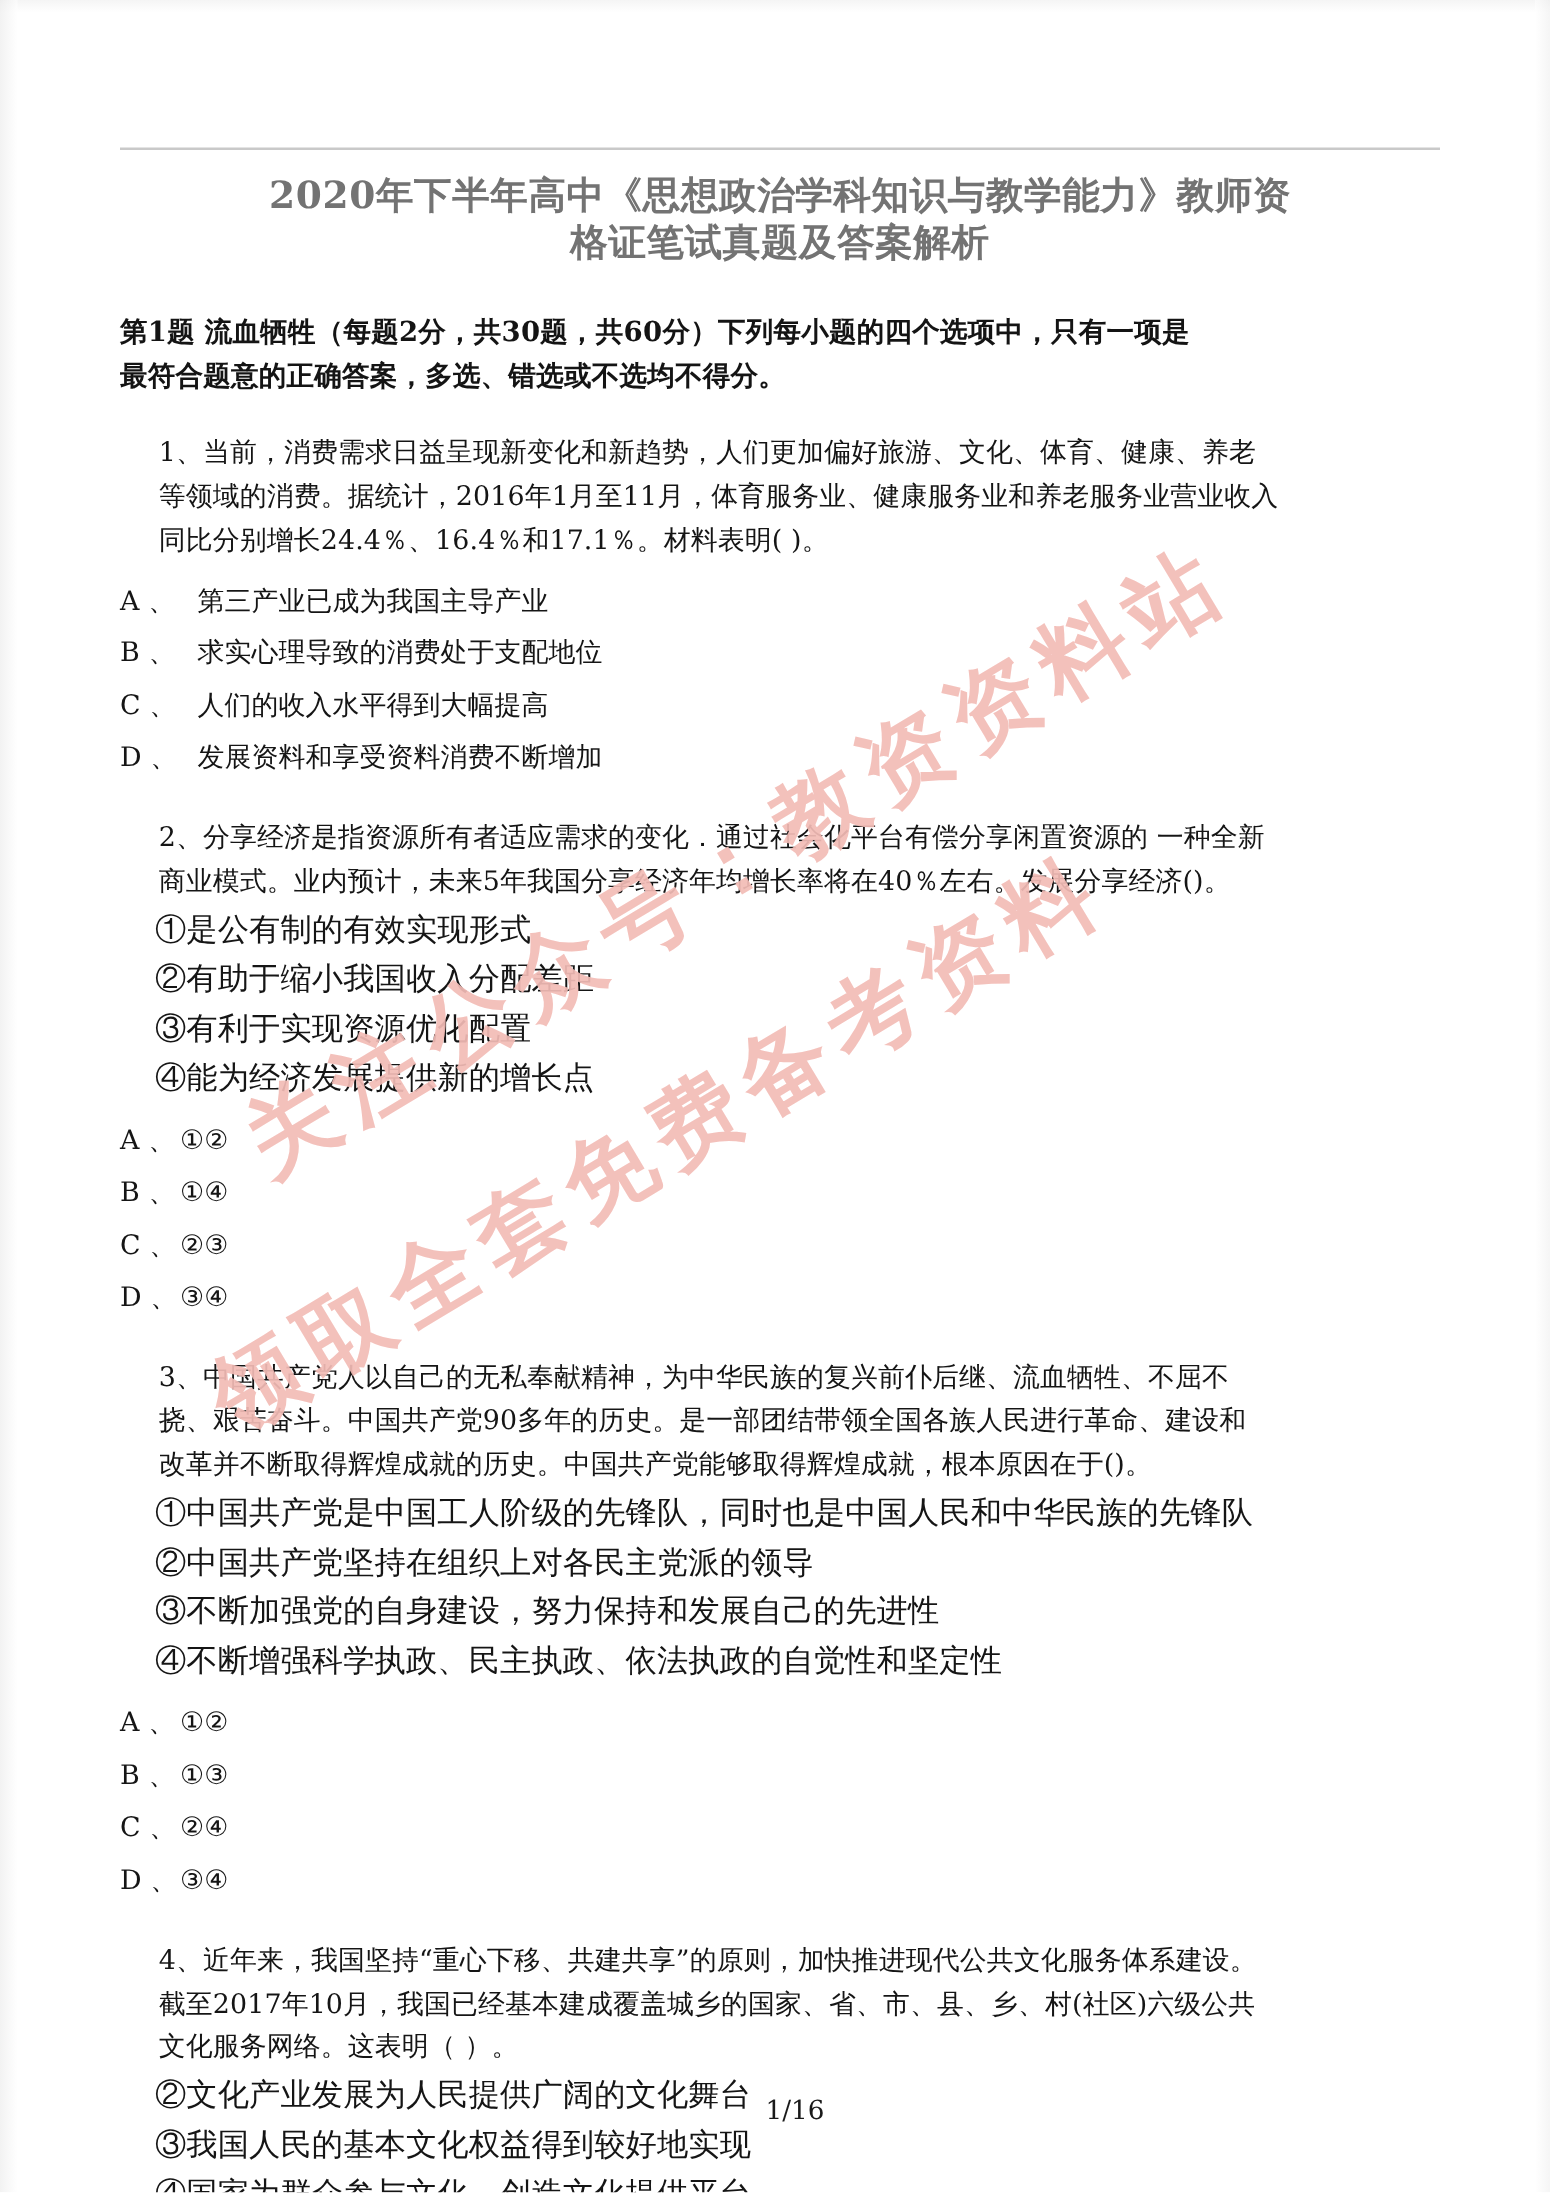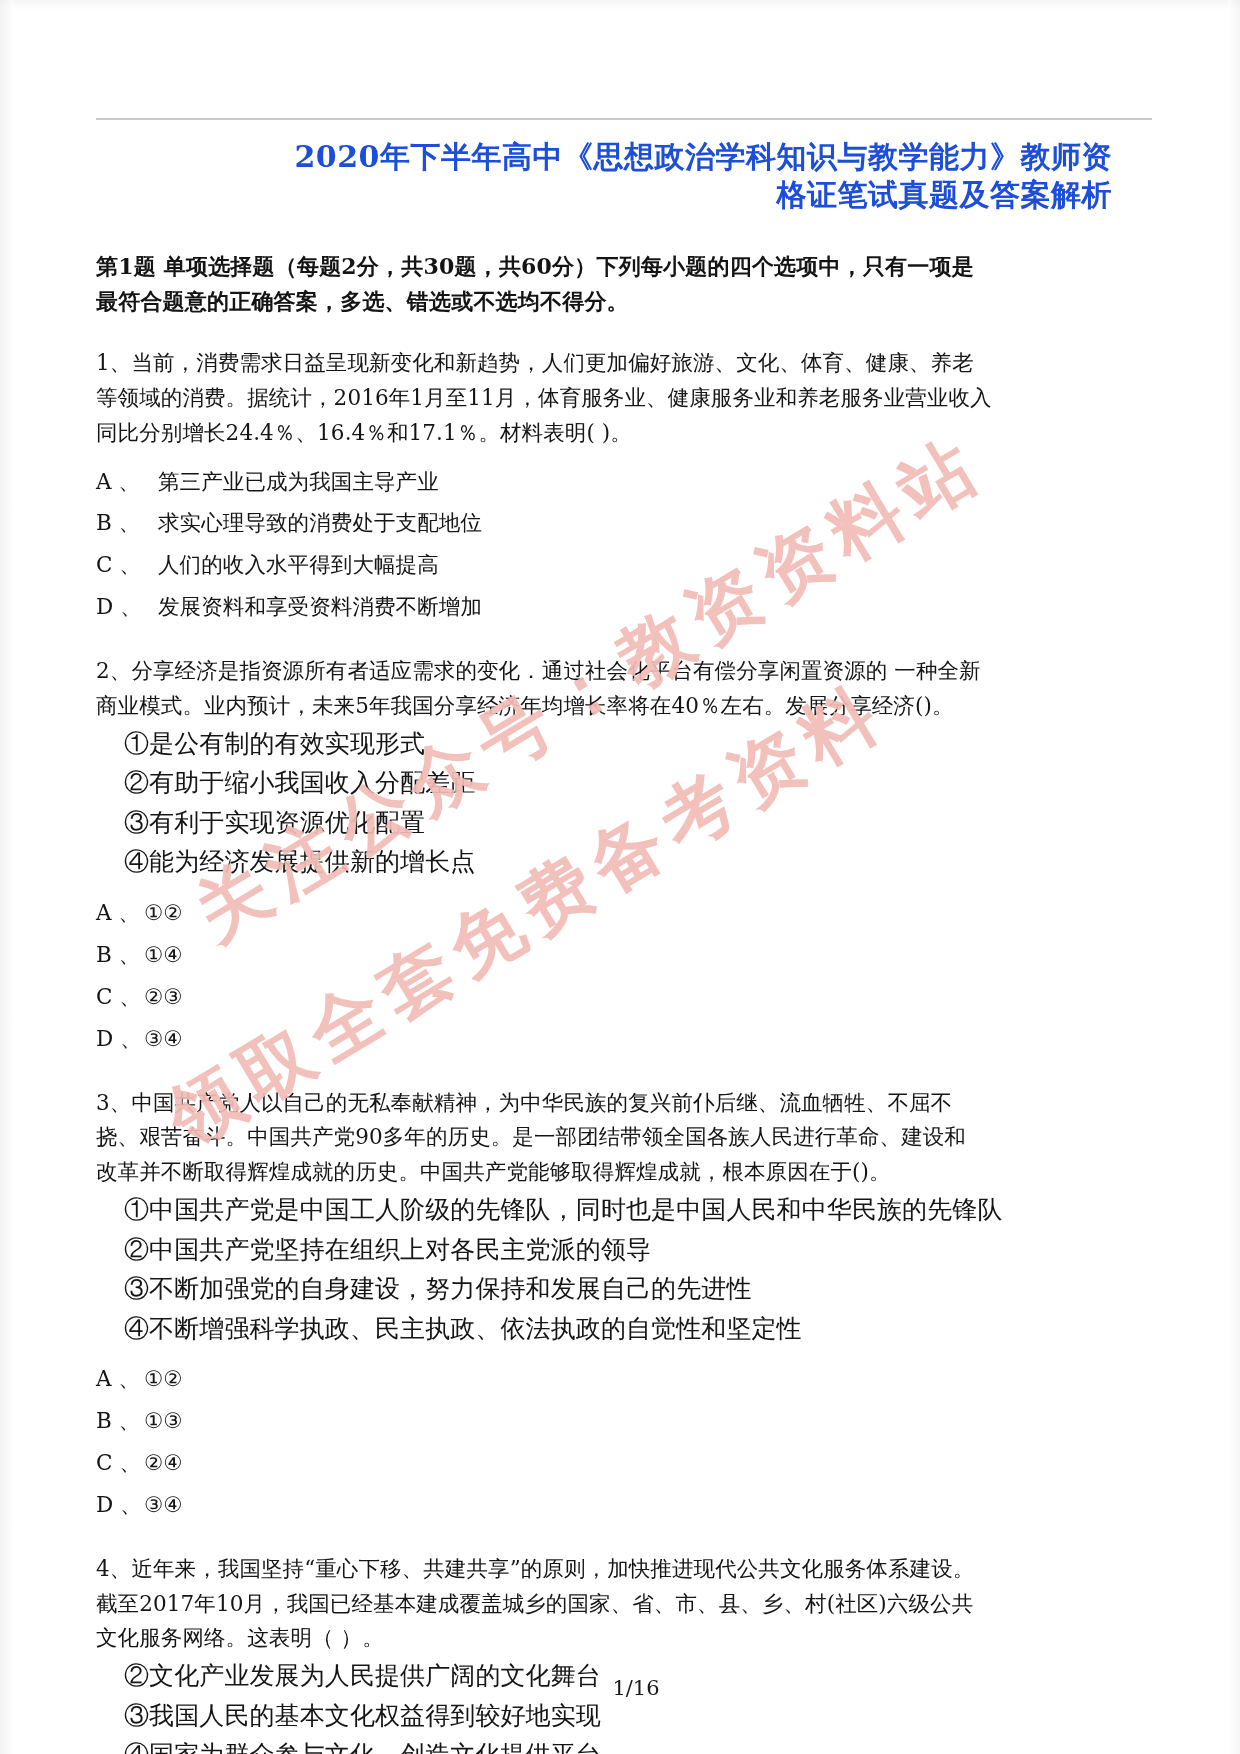--- a/index.html
+++ b/index.html
@@ -49,27 +49,27 @@
   }
 
   .rule {
     height: 2px;
     background: #c9c9c9;
     width: 100%;
     margin-bottom: 18px;
   }
 
   .doc-title {
-    text-align: right;
+    text-align: center;
     font-family: "DejaVu Serif", "Liberation Serif", serif;
     font-weight: bold;
     font-size: 30px;
     line-height: 1.28;
     letter-spacing: .5px;
-    color: #1d4ed8;
+    color: #737373;
     margin: 0 40px 0 40px;
   }
   .doc-title .line2 { display: block; }
 
   .instr {
     margin-top: 34px;
     font-size: 22px;
     font-weight: bold;
     line-height: 1.62;
     letter-spacing: .2px;
@@ -77,21 +77,21 @@
   }
 
   .qblock { margin-top: 26px; }
   .qbody {
     font-size: 21.5px;
     line-height: 1.62;
     text-align: justify;
     letter-spacing: .1px;
     color: #151515;
   }
-  .qbody .ln { display: block; white-space: nowrap; }
+  .qbody .ln { display: block; white-space: nowrap; margin-left: 31px; }
 
   .subitem {
     font-size: 25px;
     line-height: 1.58;
     letter-spacing: .1px;
     color: #151515;
     white-space: nowrap;
     margin-left: 28px;
   }
 
@@ -169,21 +169,21 @@
   <div class="content">
 
     <div class="rule"></div>
 
     <h1 class="doc-title">
       <span>2020年下半年高中《思想政治学科知识与教学能力》教师资</span>
       <span class="line2">格证笔试真题及答案解析</span>
     </h1>
 
     <div class="instr">
-      <div>第1题 单项选择题（每题2分，共30题，共60分）下列每小题的四个选项中，只有一项是</div>
+      <div>第1题 流血牺牲（每题2分，共30题，共60分）下列每小题的四个选项中，只有一项是</div>
       <div>最符合题意的正确答案，多选、错选或不选均不得分。</div>
     </div>
 
     <div class="qblock">
       <div class="qbody">
         <span class="ln">1、当前，消费需求日益呈现新变化和新趋势，人们更加偏好旅游、文化、体育、健康、养老</span>
         <span class="ln">等领域的消费。据统计，2016年1月至11月，体育服务业、健康服务业和养老服务业营业收入</span>
         <span class="ln">同比分别增长24.4％、16.4％和17.1％。材料表明( )。</span>
       </div>
       <div class="gap-s"></div>

